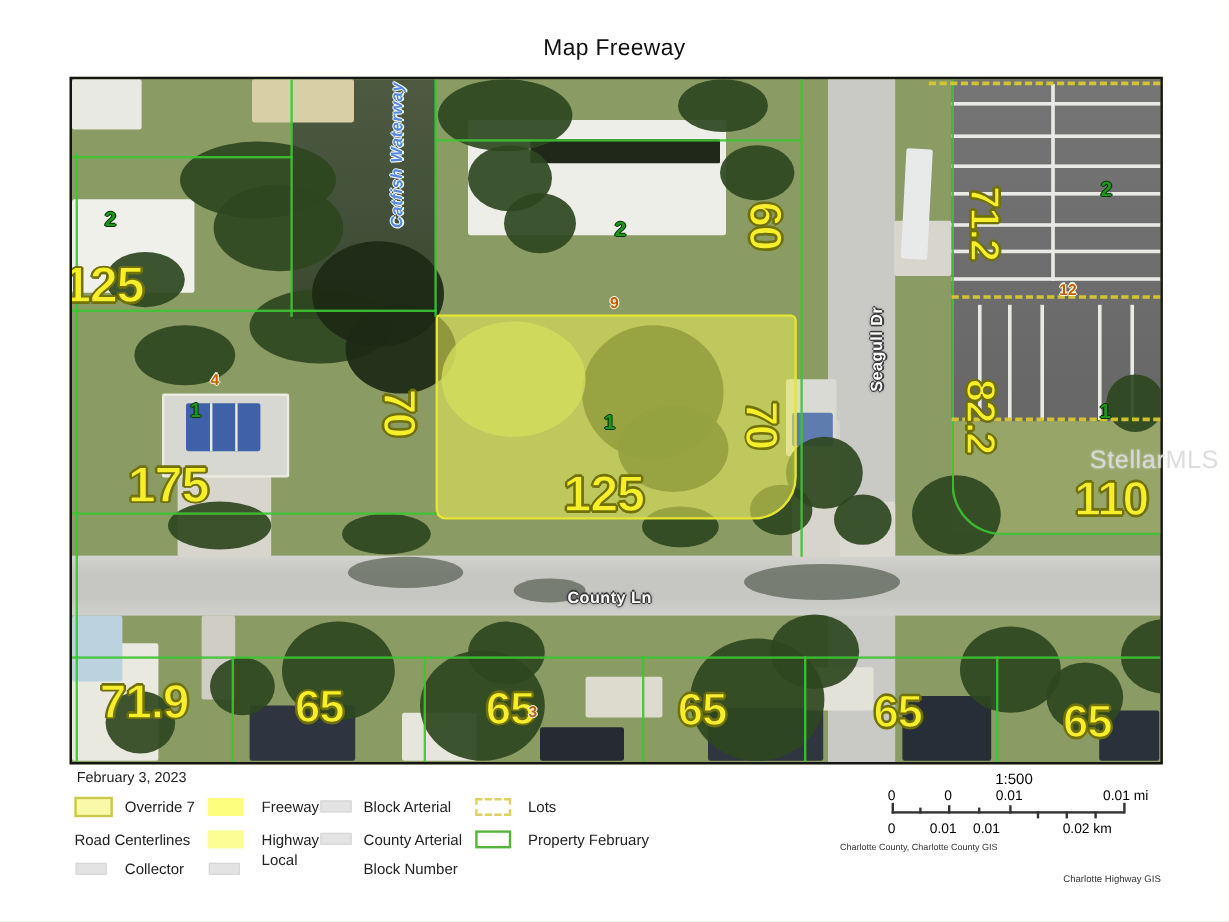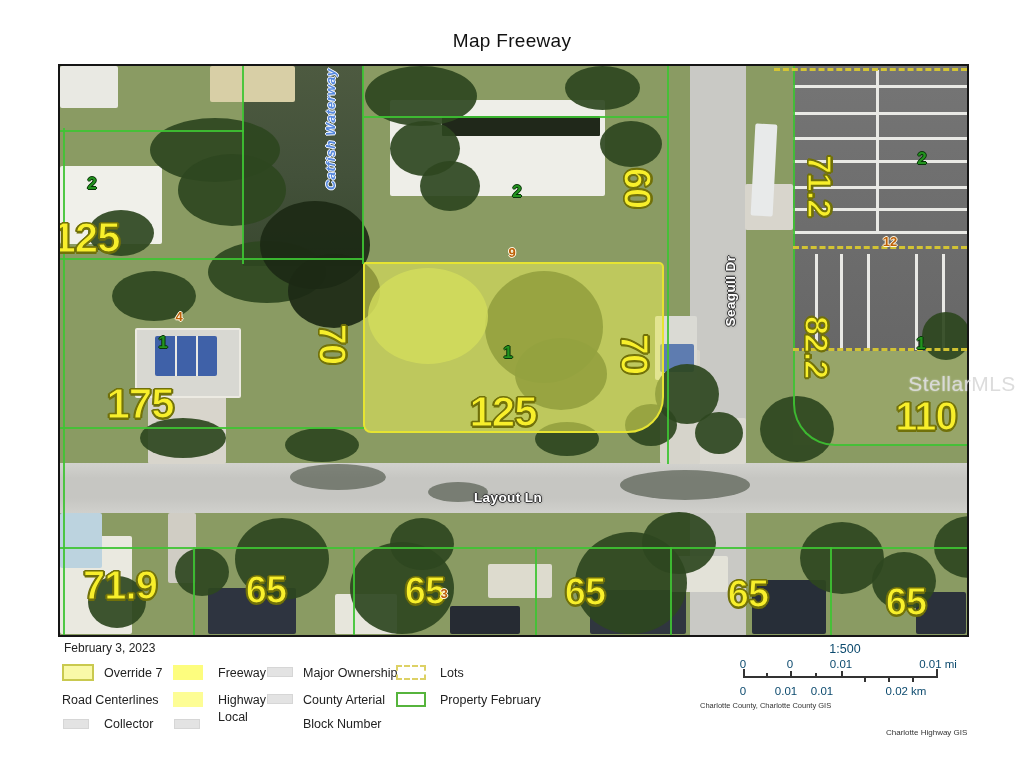--- a/index.html
+++ b/index.html
@@ -70,21 +70,21 @@
   .sw{position:absolute;box-sizing:border-box;}
   .sw-override{width:32px;height:17px;background:#f9f9a8;border:2px solid #c9c94f;}
   .sw-yellow{width:30px;height:15px;background:#fdfd7e;}
   .sw-yellow2{width:30px;height:15px;background:#fdfd95;}
   .sw-gray{width:26px;height:10px;background:#e3e3e3;border:1px solid #d6d6d6;}
   .sw-lots{width:30px;height:15px;border:2px dashed #ddd165;background:transparent;}
   .sw-prop{width:30px;height:15px;border:2px solid #56b43c;background:#fff;}
   #legend-date{position:absolute;left:64px;top:641px;font-size:12px;color:#222;}
 
   
-  .sb-txt{position:absolute;font-size:11.5px;color:#0c4a6e;transform:translateX(-50%);white-space:nowrap;}
+  .sb-txt{position:absolute;font-size:11.5px;color:#000000;transform:translateX(-50%);white-space:nowrap;}
   .sb-small{font-size:7.5px;color:#333;transform:none;}
   #sb-line{position:absolute;left:743px;top:676px;width:194px;height:2px;background:#333;}
   .tick{position:absolute;width:1.5px;background:#333;}
 </style>
 </head>
 <body>
 
 <div id="page-title">Map Freeway</div>
 
 <div id="map">
@@ -222,21 +222,21 @@
   <div class="pnum" style="left:862px;top:92px;">2</div>
   <div class="pnum" style="left:103px;top:276px;">1</div>
   <div class="pnum" style="left:448px;top:286px;">1</div>
   <div class="pnum" style="left:861px;top:277px;">1</div>
 
   <div class="bnum" style="left:452px;top:186px;">9</div>
   <div class="bnum" style="left:119px;top:250px;">4</div>
   <div class="bnum" style="left:830px;top:175px;">12</div>
   <div class="bnum" style="left:384px;top:527px;">3</div>
 
-  <div class="street" style="left:448px;top:432px;">Layout Ln</div>
+  <div class="street" style="left:448px;top:432px;">County Ln</div>
   <div class="street rot" style="left:671px;top:225px;">Seagull Dr</div>
   <div class="waterway-label" style="left:271px;top:63px;">Catfish Waterway</div>
 </div>
 
 <div id="watermark">StellarMLS</div>
 
 <div id="legend-date">February 3, 2023</div>
 
 <div class="sw sw-override" style="left:62px;top:664px;"></div>
 <div class="lg-text" style="left:104px;top:665px;">Override 7</div>
@@ -245,21 +245,21 @@
 <div class="lg-text" style="left:104px;top:716px;">Collector</div>
 
 <div class="sw sw-yellow" style="left:173px;top:665px;"></div>
 <div class="lg-text" style="left:218px;top:665px;">Freeway</div>
 <div class="sw sw-yellow2" style="left:173px;top:692px;"></div>
 <div class="lg-text" style="left:218px;top:692px;">Highway</div>
 <div class="sw sw-gray" style="left:174px;top:719px;"></div>
 <div class="lg-text" style="left:218px;top:681px;margin-top:28px;">Local</div>
 
 <div class="sw sw-gray" style="left:267px;top:667px;"></div>
-<div class="lg-text" style="left:303px;top:665px;">Major Ownership</div>
+<div class="lg-text" style="left:303px;top:665px;">Block Arterial</div>
 <div class="sw sw-gray" style="left:267px;top:694px;"></div>
 <div class="lg-text" style="left:303px;top:692px;">County Arterial</div>
 <div class="lg-text" style="left:303px;top:716px;">Block Number</div>
 
 <div class="sw sw-lots" style="left:396px;top:665px;"></div>
 <div class="lg-text" style="left:440px;top:665px;">Lots</div>
 <div class="sw sw-prop" style="left:396px;top:692px;"></div>
 <div class="lg-text" style="left:440px;top:692px;">Property February</div>
 
 <div class="sb-txt" style="left:845px;top:642px;font-size:12.5px;">1:500</div>

